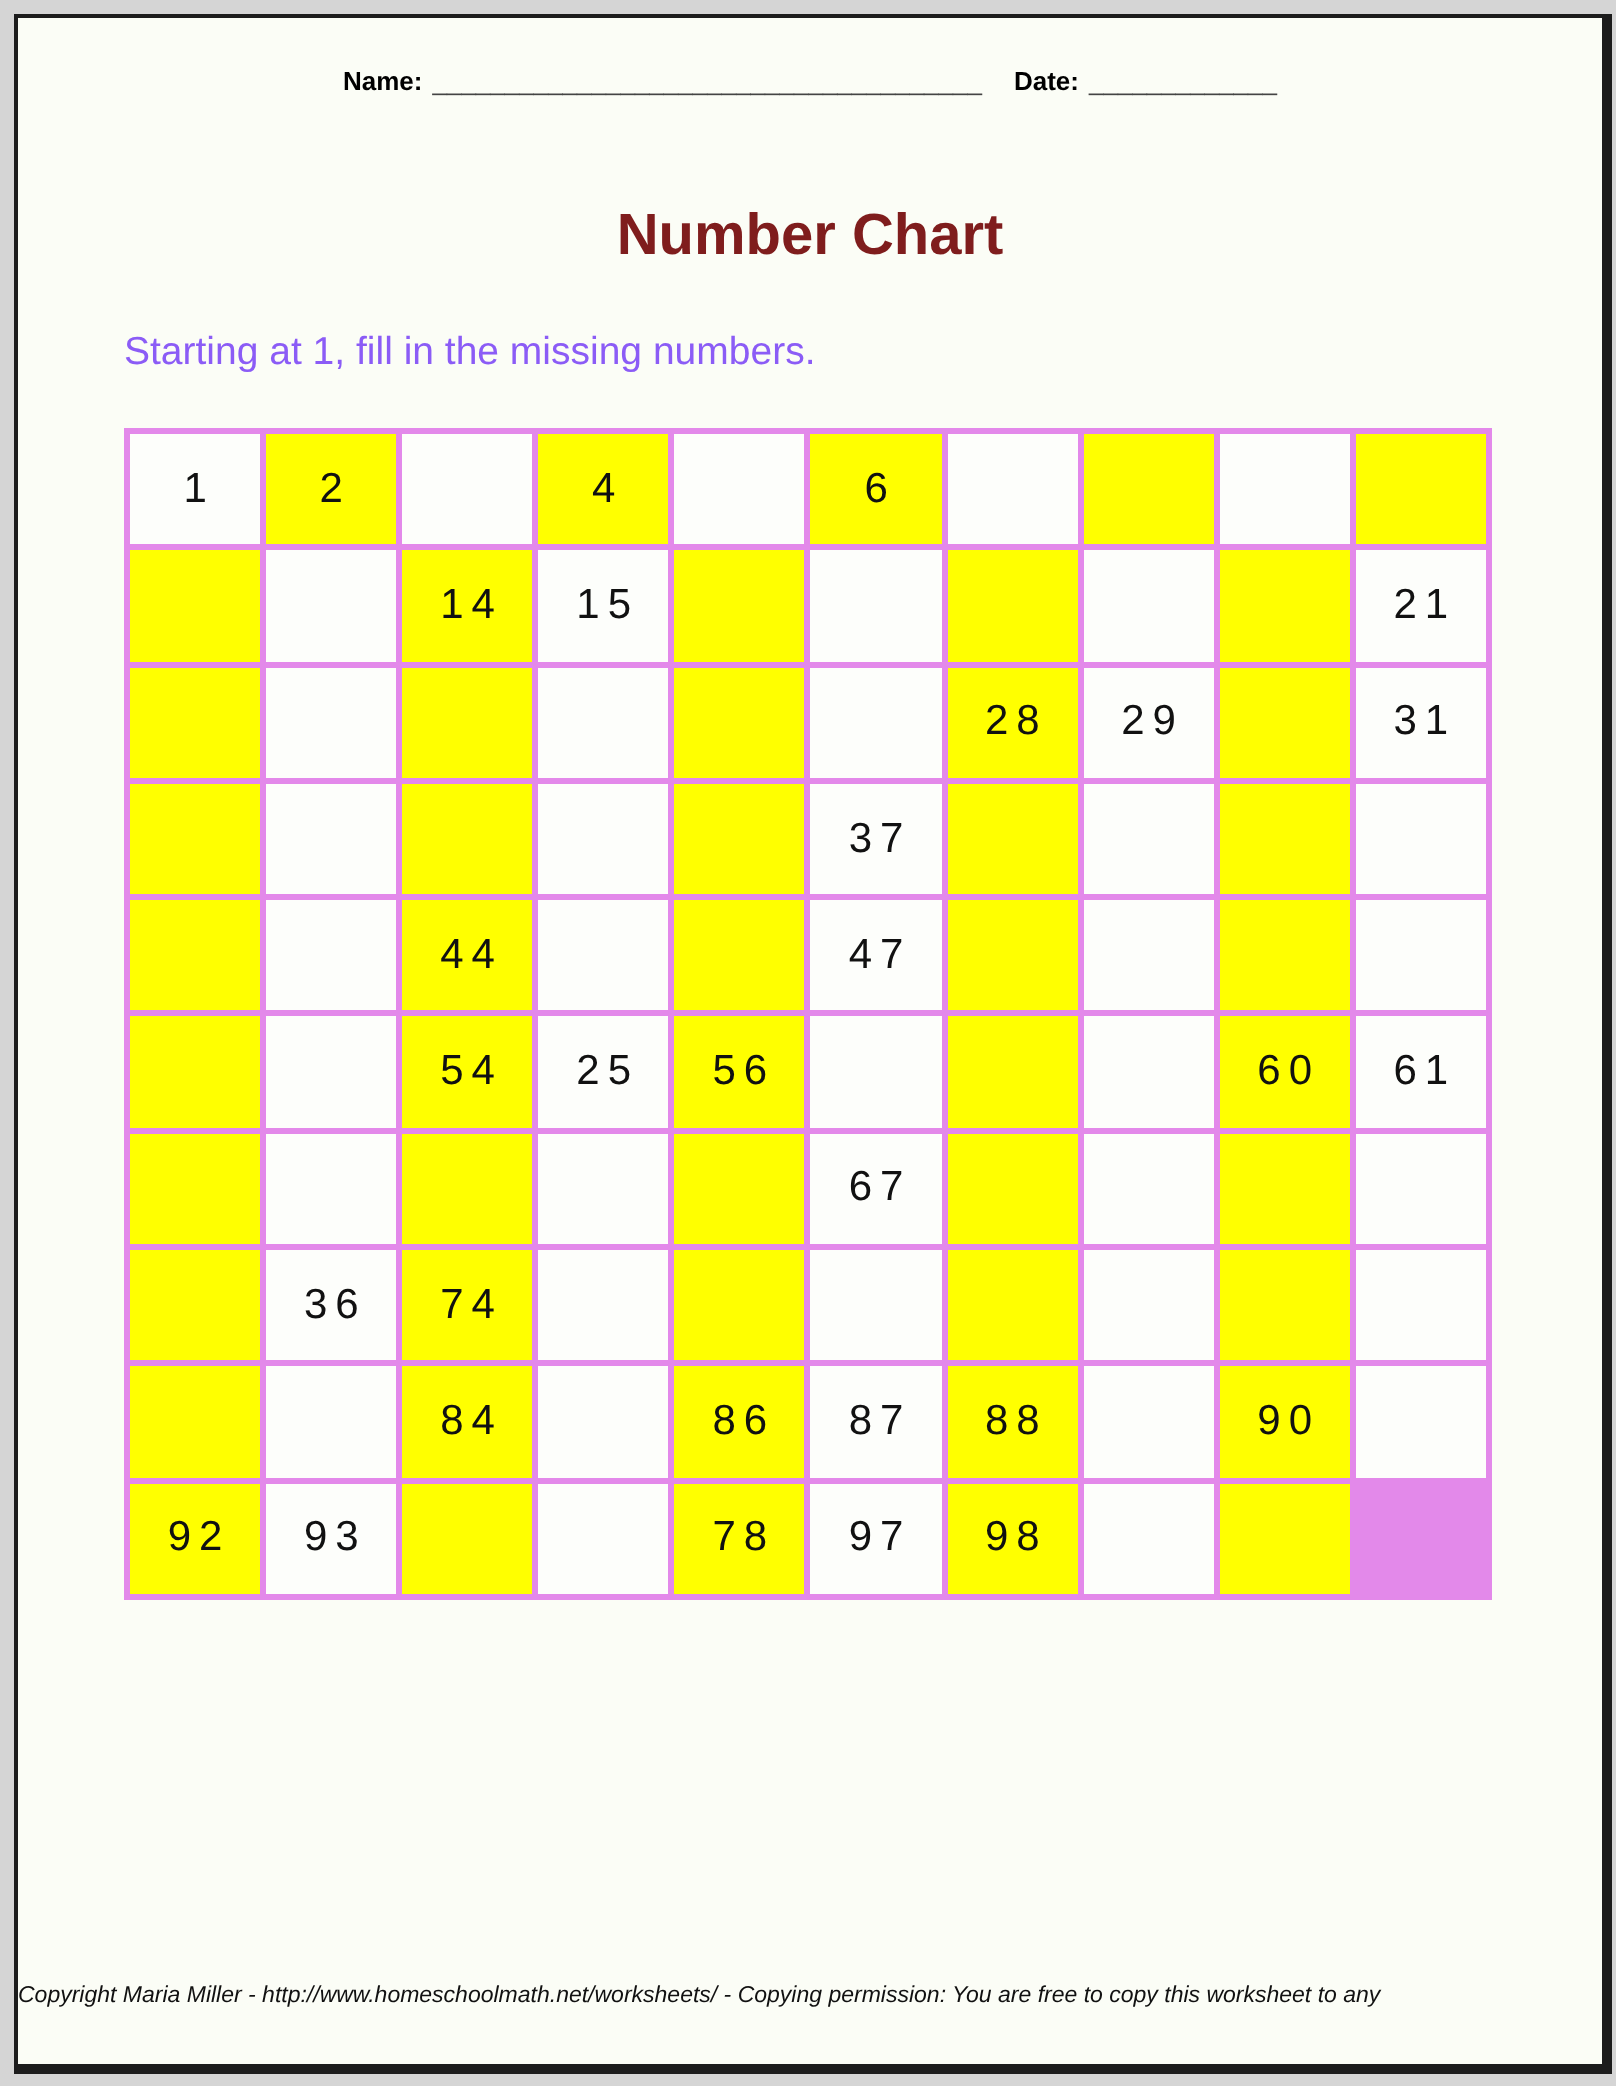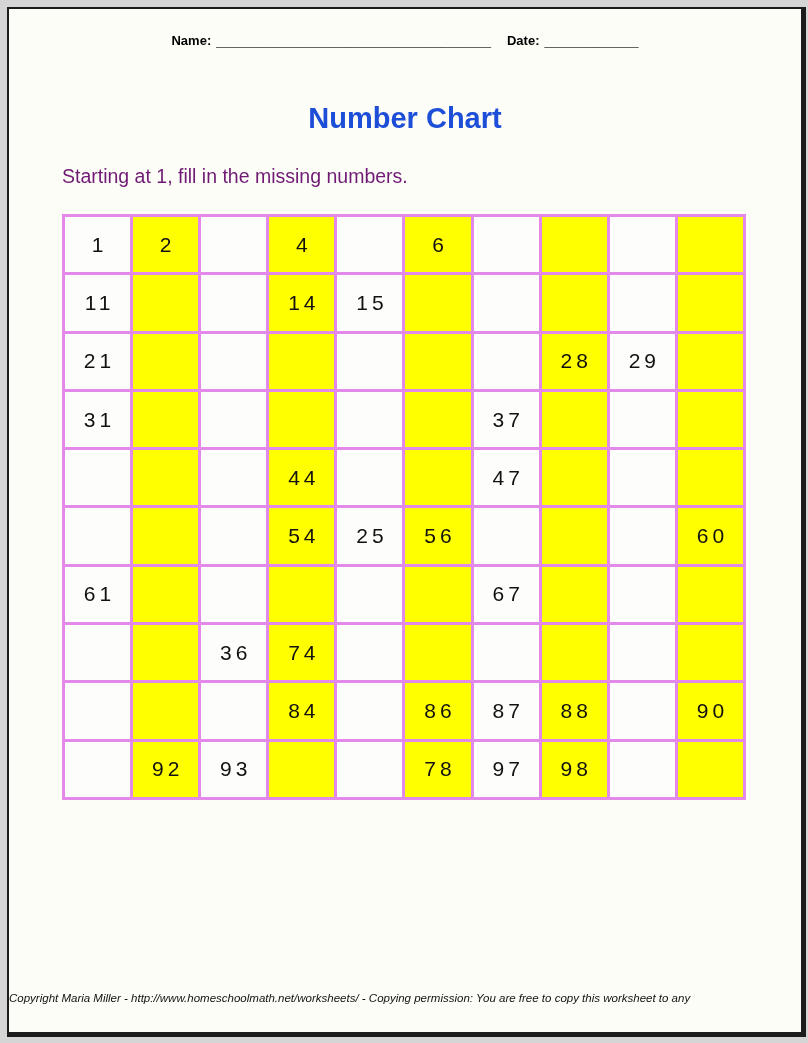--- a/index.html
+++ b/index.html
@@ -45,29 +45,29 @@
   .header-row .blank-line:last-child { margin-right: 0; }
   .page-title {
     position: absolute;
     top: 93px;
     left: 0;
     width: 100%;
     margin: 0;
     text-align: center;
     font-size: 29px;
     font-weight: bold;
-    color: #1d4ed8;
+    color: #7f1d1d;
   }
   .instruction {
     position: absolute;
     top: 156px;
     left: 53px;
     margin: 0;
     font-size: 19.5px;
-    color: #701a75;
+    color: #8b5cf6;
   }
   .grid {
     position: absolute;
     left: 53px;
     top: 205px;
     box-sizing: border-box;
     width: 684px;
     height: 586px;
     display: grid;
     grid-template-columns: repeat(10, 1fr);
@@ -119,21 +119,20 @@
       <div class="cell">1</div>
       <div class="cell yellow">2</div>
       <div class="cell"></div>
       <div class="cell yellow">4</div>
       <div class="cell"></div>
       <div class="cell yellow">6</div>
       <div class="cell"></div>
       <div class="cell yellow"></div>
       <div class="cell"></div>
       <div class="cell yellow"></div>
-      <div class="cell">11</div>
       <div class="cell yellow"></div>
       <div class="cell"></div>
       <div class="cell yellow">14</div>
       <div class="cell">15</div>
       <div class="cell yellow"></div>
       <div class="cell"></div>
       <div class="cell yellow"></div>
       <div class="cell"></div>
       <div class="cell yellow"></div>
       <div class="cell">21</div>

